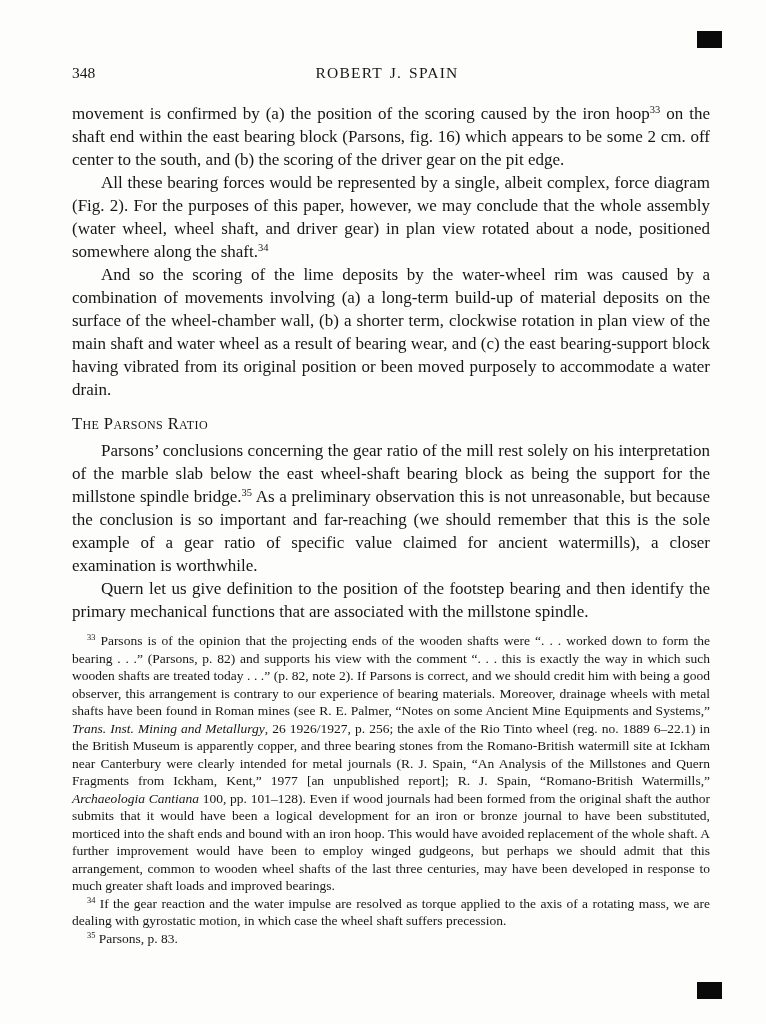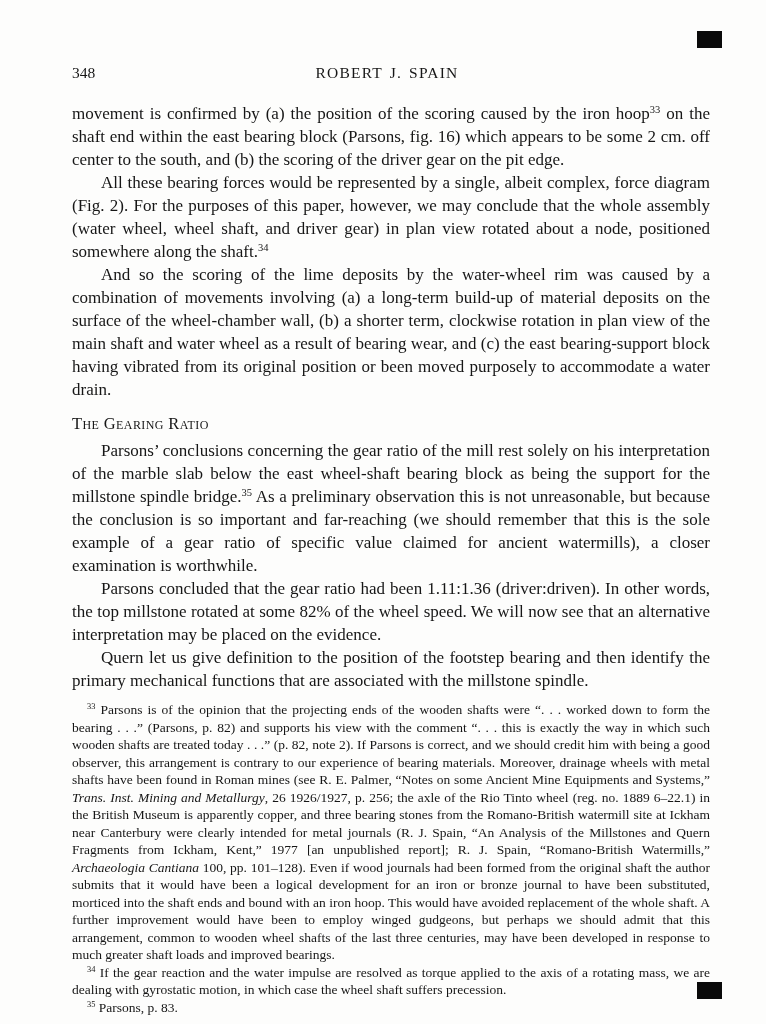--- a/index.html
+++ b/index.html
@@ -81,24 +81,23 @@
   <div class="running-header">
     <span class="page-number">348</span>
     <span class="running-head">ROBERT J. SPAIN</span>
   </div>
 
   <div class="body-text">
     <p class="continuation"><span>movement is confirmed by (a) the position of the scoring caused by the iron hoop</span><sup>33</sup><span> on the shaft end within the east bearing block (Parsons, fig. 16) which appears to be some 2 cm. off center to the south, and (b) the scoring of the driver gear on the pit edge.</span></p>
     <p><span>All these bearing forces would be represented by a single, albeit complex, force diagram (Fig. 2). For the purposes of this paper, however, we may conclude that the whole assembly (water wheel, wheel shaft, and driver gear) in plan view rotated about a node, positioned somewhere along the shaft.</span><sup>34</sup></p>
     <p><span>And so the scoring of the lime deposits by the water-wheel rim was caused by a combination of movements involving (a) a long-term build-up of material deposits on the surface of the wheel-chamber wall, (b) a shorter term, clockwise rotation in plan view of the main shaft and water wheel as a result of bearing wear, and (c) the east bearing-support block having vibrated from its original position or been moved purposely to accommodate a water drain.</span></p>
 
-    <h2 class="section-heading">The Gearing Ratio</h2>
+    <h2 class="section-heading">The Parsons Ratio</h2>
 
     <p><span>Parsons’ conclusions concerning the gear ratio of the mill rest solely on his interpretation of the marble slab below the east wheel-shaft bearing block as being the support for the millstone spindle bridge.</span><sup>35</sup><span> As a preliminary observation this is not unreasonable, but because the conclusion is so important and far-reaching (we should remember that this is the sole example of a gear ratio of specific value claimed for ancient watermills), a closer examination is worthwhile.</span></p>
-    <p><span>Parsons concluded that the gear ratio had been 1.11:1.36 (driver:driven). In other words, the top millstone rotated at some 82% of the wheel speed. We will now see that an alternative interpretation may be placed on the evidence.</span></p>
     <p><span>Quern let us give definition to the position of the footstep bearing and then identify the primary mechanical functions that are associated with the millstone spindle.</span></p>
   </div>
 
   <div class="footnotes">
     <p><sup>33</sup><span> Parsons is of the opinion that the projecting ends of the wooden shafts were “. . . worked down to form the bearing . . .” (Parsons, p. 82) and supports his view with the comment “. . . this is exactly the way in which such wooden shafts are treated today . . .” (p. 82, note 2). If Parsons is correct, and we should credit him with being a good observer, this arrangement is contrary to our experience of bearing materials. Moreover, drainage wheels with metal shafts have been found in Roman mines (see R. E. Palmer, “Notes on some Ancient Mine Equipments and Systems,” </span><span class="it">Trans. Inst. Mining and Metallurgy</span><span>, 26 1926/1927, p. 256; the axle of the Rio Tinto wheel (reg. no. 1889 6–22.1) in the British Museum is apparently copper, and three bearing stones from the Romano-British watermill site at Ickham near Canterbury were clearly intended for metal journals (R. J. Spain, “An Analysis of the Millstones and Quern Fragments from Ickham, Kent,” 1977 [an unpublished report]; R. J. Spain, “Romano-British Watermills,” </span><span class="it">Archaeologia Cantiana</span><span> 100, pp. 101–128). Even if wood journals had been formed from the original shaft the author submits that it would have been a logical development for an iron or bronze journal to have been substituted, morticed into the shaft ends and bound with an iron hoop. This would have avoided replacement of the whole shaft. A further improvement would have been to employ winged gudgeons, but perhaps we should admit that this arrangement, common to wooden wheel shafts of the last three centuries, may have been developed in response to much greater shaft loads and improved bearings.</span></p>
     <p><sup>34</sup><span> If the gear reaction and the water impulse are resolved as torque applied to the axis of a rotating mass, we are dealing with gyrostatic motion, in which case the wheel shaft suffers precession.</span></p>
     <p><sup>35</sup><span> Parsons, p. 83.</span></p>
   </div>
 
   <div class="scan-mark top"></div>

